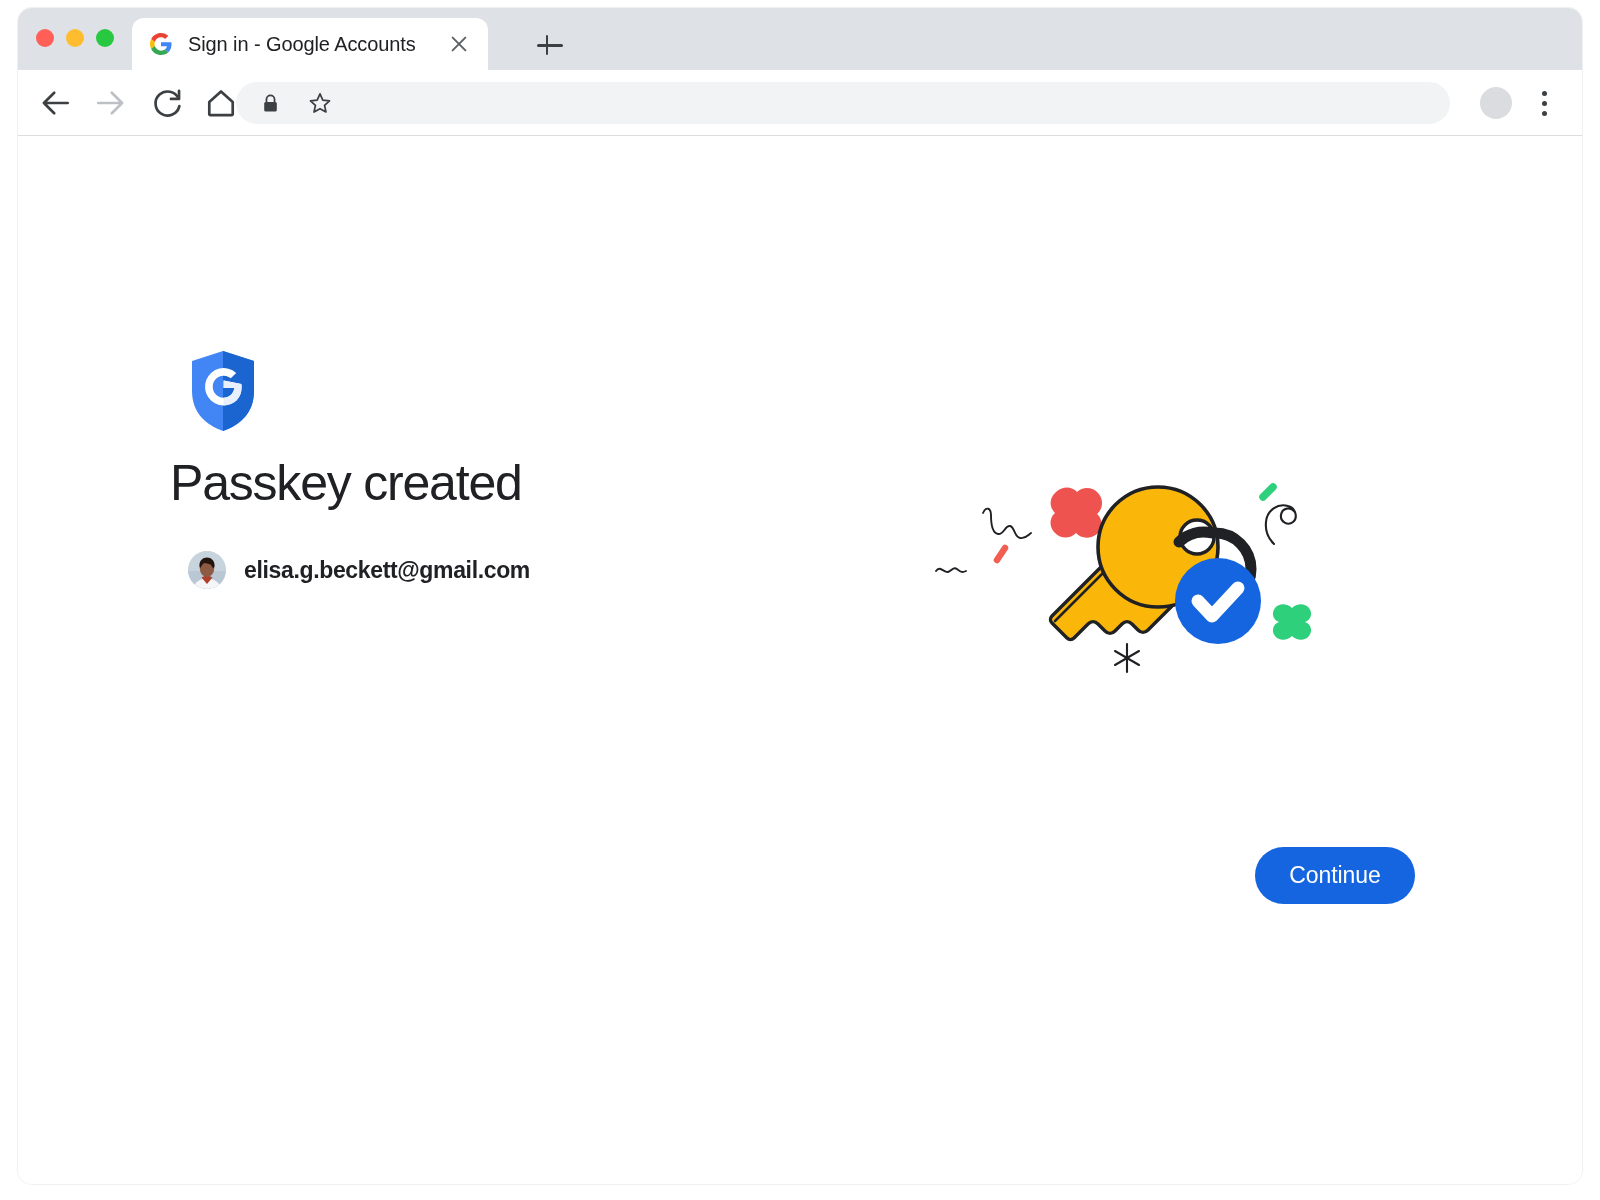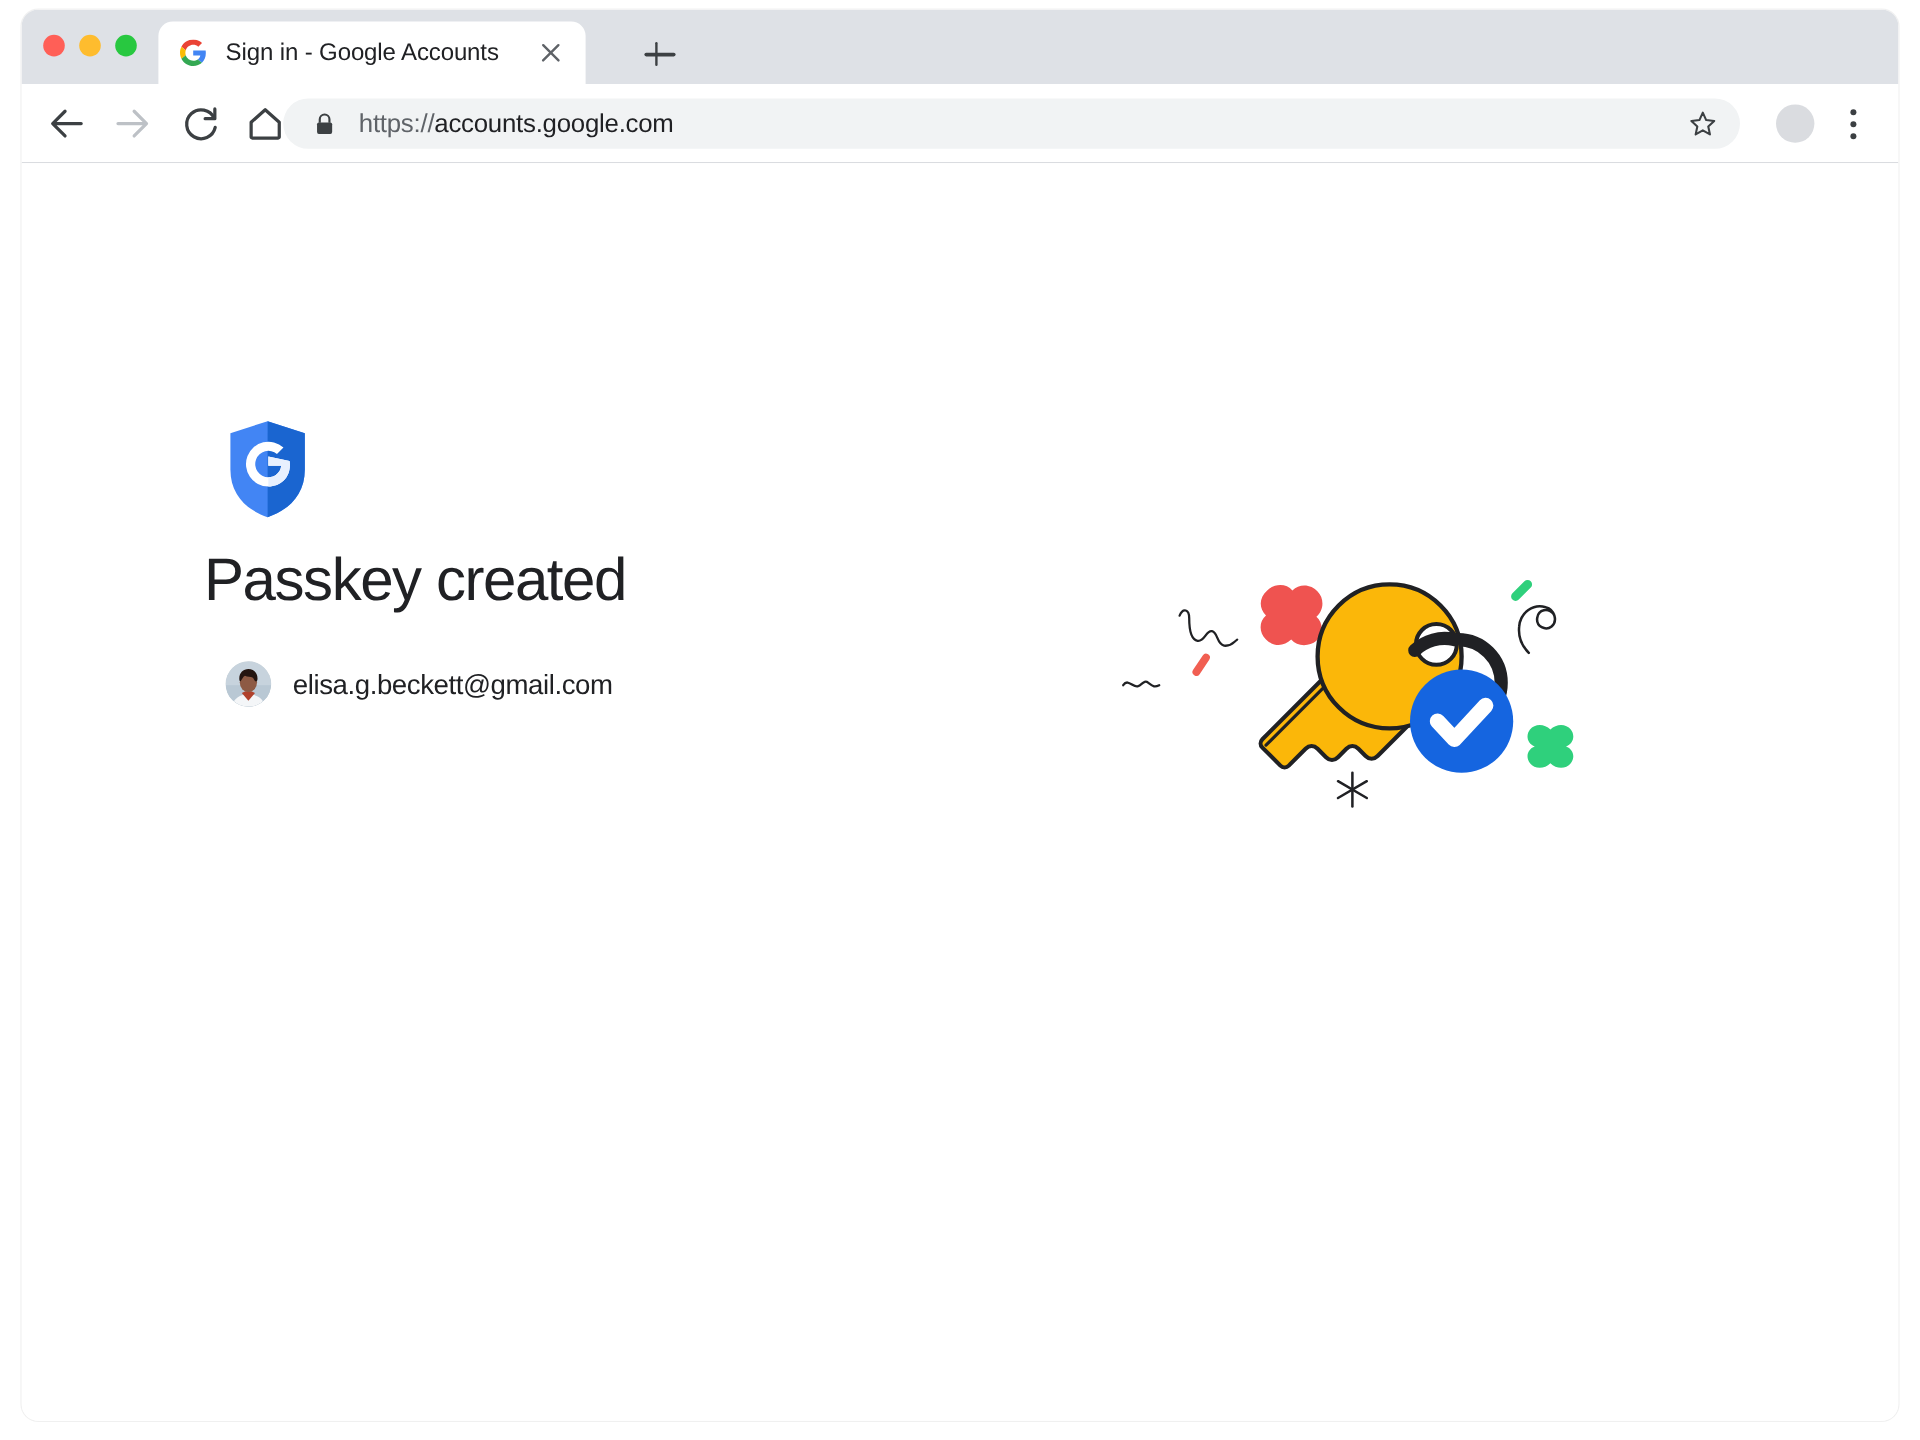--- a/index.html
+++ b/index.html
@@ -229,20 +229,21 @@
     margin-right: 18px;
     flex: 0 0 38px;
     overflow: hidden;
     background: #cfd8dc;
   }
   #account-email {
     font-size: 23px;
     color: #202124;
     letter-spacing: -0.35px;
     white-space: nowrap;
+    font-weight: bold;
   }
 
   #illustration {
     position: absolute;
     left: 890px;
     top: 335px;
     width: 420px;
     height: 210px;
   }
 
@@ -330,21 +331,20 @@
       </svg>
     </span>
 
     <div id="omnibox">
       <span id="lock-icon">
         <svg viewBox="0 0 14 16" width="17" height="19">
           <path d="M3.6 7V4.6a3.4 3.4 0 0 1 6.8 0V7" fill="none" stroke="#3c4043" stroke-width="1.5"></path>
           <rect x="1.7" y="6.8" width="10.6" height="8" rx="1.3" fill="#3c4043"></rect>
         </svg>
       </span>
-      <span id="url-text"><span class="scheme">https://</span><span class="host">accounts.google.com</span></span>
       <span id="star-icon">
         <svg viewBox="0 0 24 24" width="26" height="26">
           <path d="M12 3.6l2.6 5.7 6.2.7-4.6 4.2 1.3 6.1L12 17.2l-5.5 3.1 1.3-6.1-4.6-4.2 6.2-.7z" fill="none" stroke="#3c4043" stroke-width="1.6" stroke-linejoin="round"></path>
         </svg>
       </span>
     </div>
 
     <div id="profile-avatar"></div>
 
     <div id="menu-dots">
@@ -426,14 +426,15 @@
 
         <g stroke="#202124" stroke-width="2.1" stroke-linecap="round">
           <path d="M219 173v28"></path>
           <path d="M207 180l24 14"></path>
           <path d="M231 180l-24 14"></path>
         </g>
       </svg>
     </div>
 
 
+    <button id="continue-button">Continue</button>
   </div>
 </div>
 
 </body></html>

